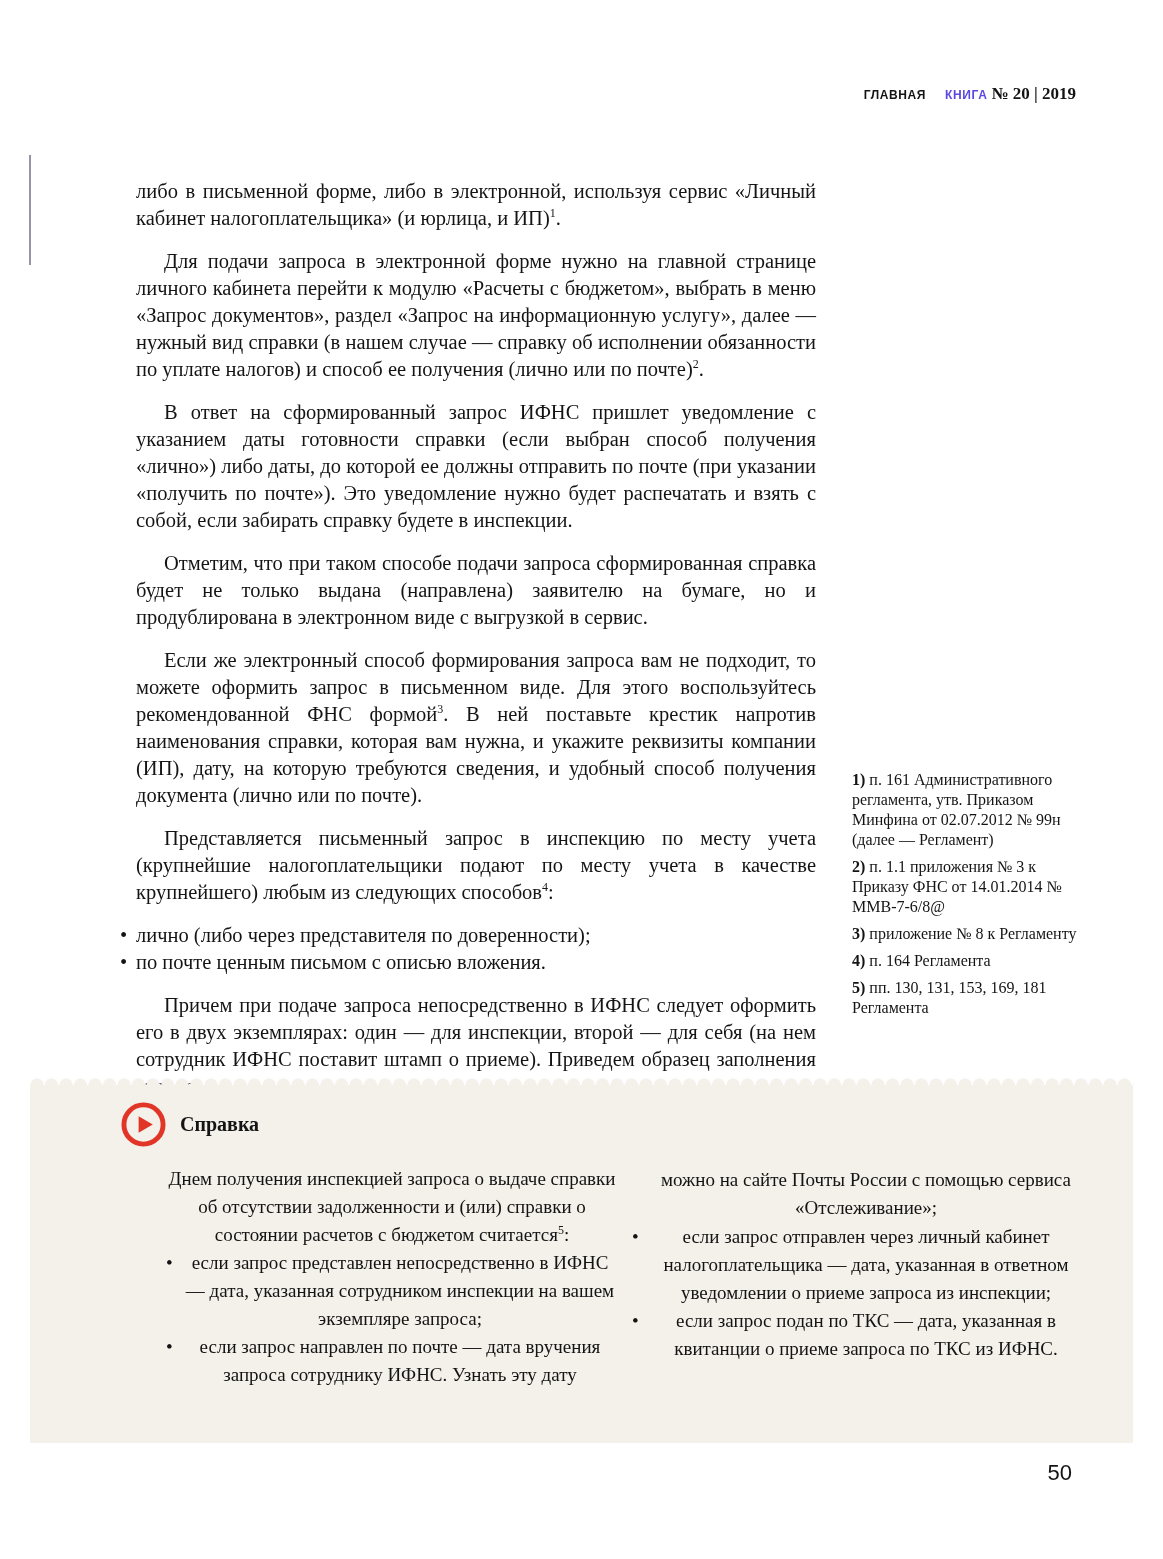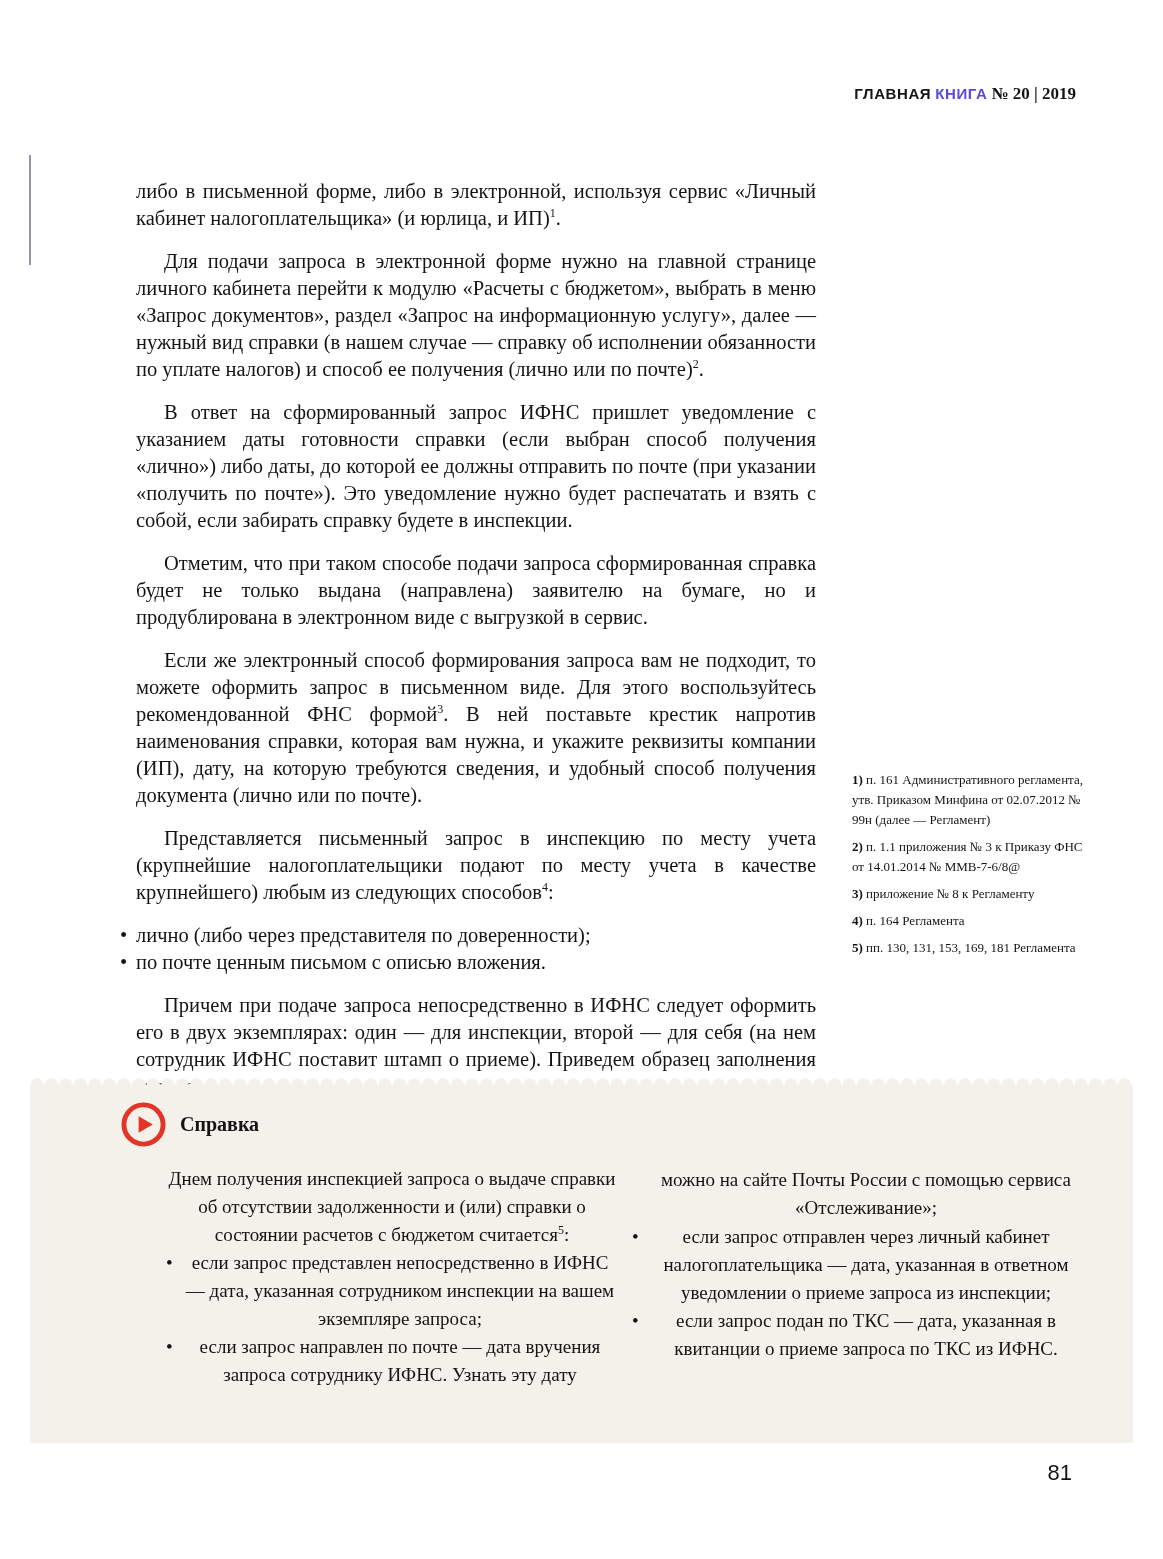--- a/index.html
+++ b/index.html
@@ -16,23 +16,24 @@
   
   .header {
     position: absolute;
     top: 84px;
     right: 87px;
     white-space: nowrap;
   }
   .brand {
     font-family: "Liberation Sans", "DejaVu Sans", sans-serif;
     font-weight: 800;
-    font-size: 15px;
+    font-size: 12px;
     letter-spacing: 0.6px;
     color: #141414;
+    margin-left: 15px;
   }
   .brand.accent { color: #5a49e0; }
   .issue {
     font-family: "Liberation Serif", "DejaVu Serif", serif;
     font-weight: 700;
     font-size: 17px;
     color: #141414;
   }
 
   
@@ -60,21 +61,21 @@
   .article sup { font-size: 12px; line-height: 0; }
   .art-li { position: relative; padding-left: 16px; text-align: justify; }
   .art-li .bm { position: absolute; left: 0; }
 
   
   .footnotes {
     position: absolute;
     left: 852px;
     top: 770px;
     width: 238px;
-    font-size: 13px;
+    font-size: 16px;
     line-height: 20px;
   }
   .fn { margin: 0 0 7px 0; }
   .fn b { font-weight: 700; }
 
   
   .spravka {
     position: absolute;
     left: 30px;
     top: 1085px;
@@ -182,15 +183,15 @@
         <div class="sp-li"><span class="bm">•</span><span>если запрос направлен по почте — дата вручения запроса сотруднику ИФНС. Узнать эту дату</span></div>
       </div>
       <div class="sp-col-right">
         <p class="sp-cont">можно на сайте Почты России с помощью сервиса «Отслеживание»;</p>
         <div class="sp-li"><span class="bm">•</span><span>если запрос отправлен через личный кабинет налогоплательщика — дата, указанная в ответном уведомлении о приеме запроса из инспекции;</span></div>
         <div class="sp-li"><span class="bm">•</span><span>если запрос подан по ТКС — дата, указанная в квитанции о приеме запроса по ТКС из ИФНС.</span></div>
       </div>
     </div>
   </section>
 
-  <div class="page-number">81</div>
+  <div class="page-number">50</div>
 
 </div>
 
 </body></html>

